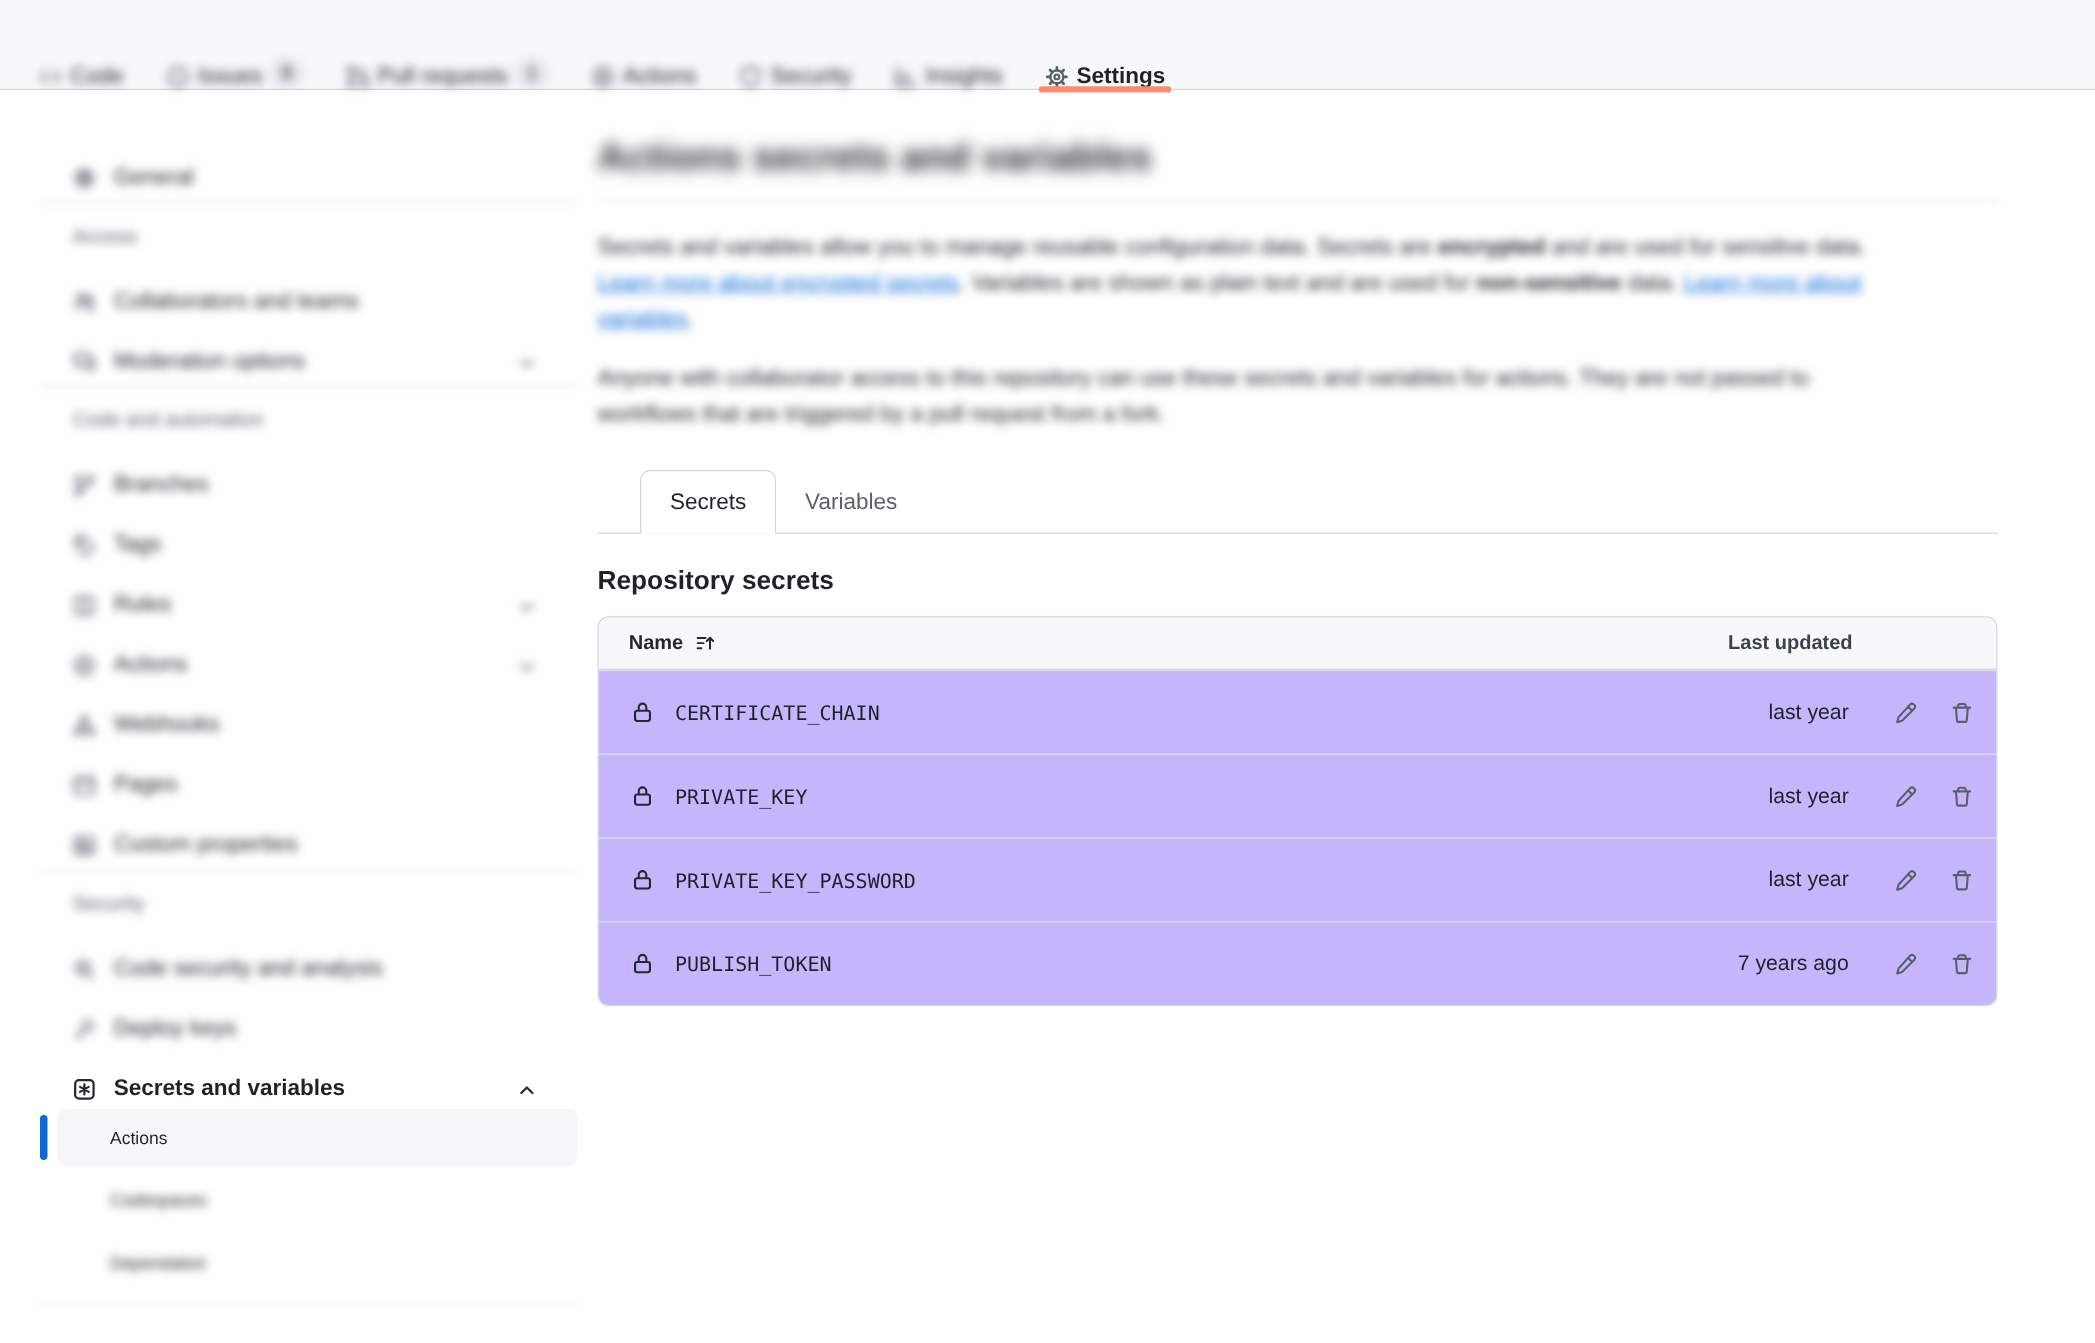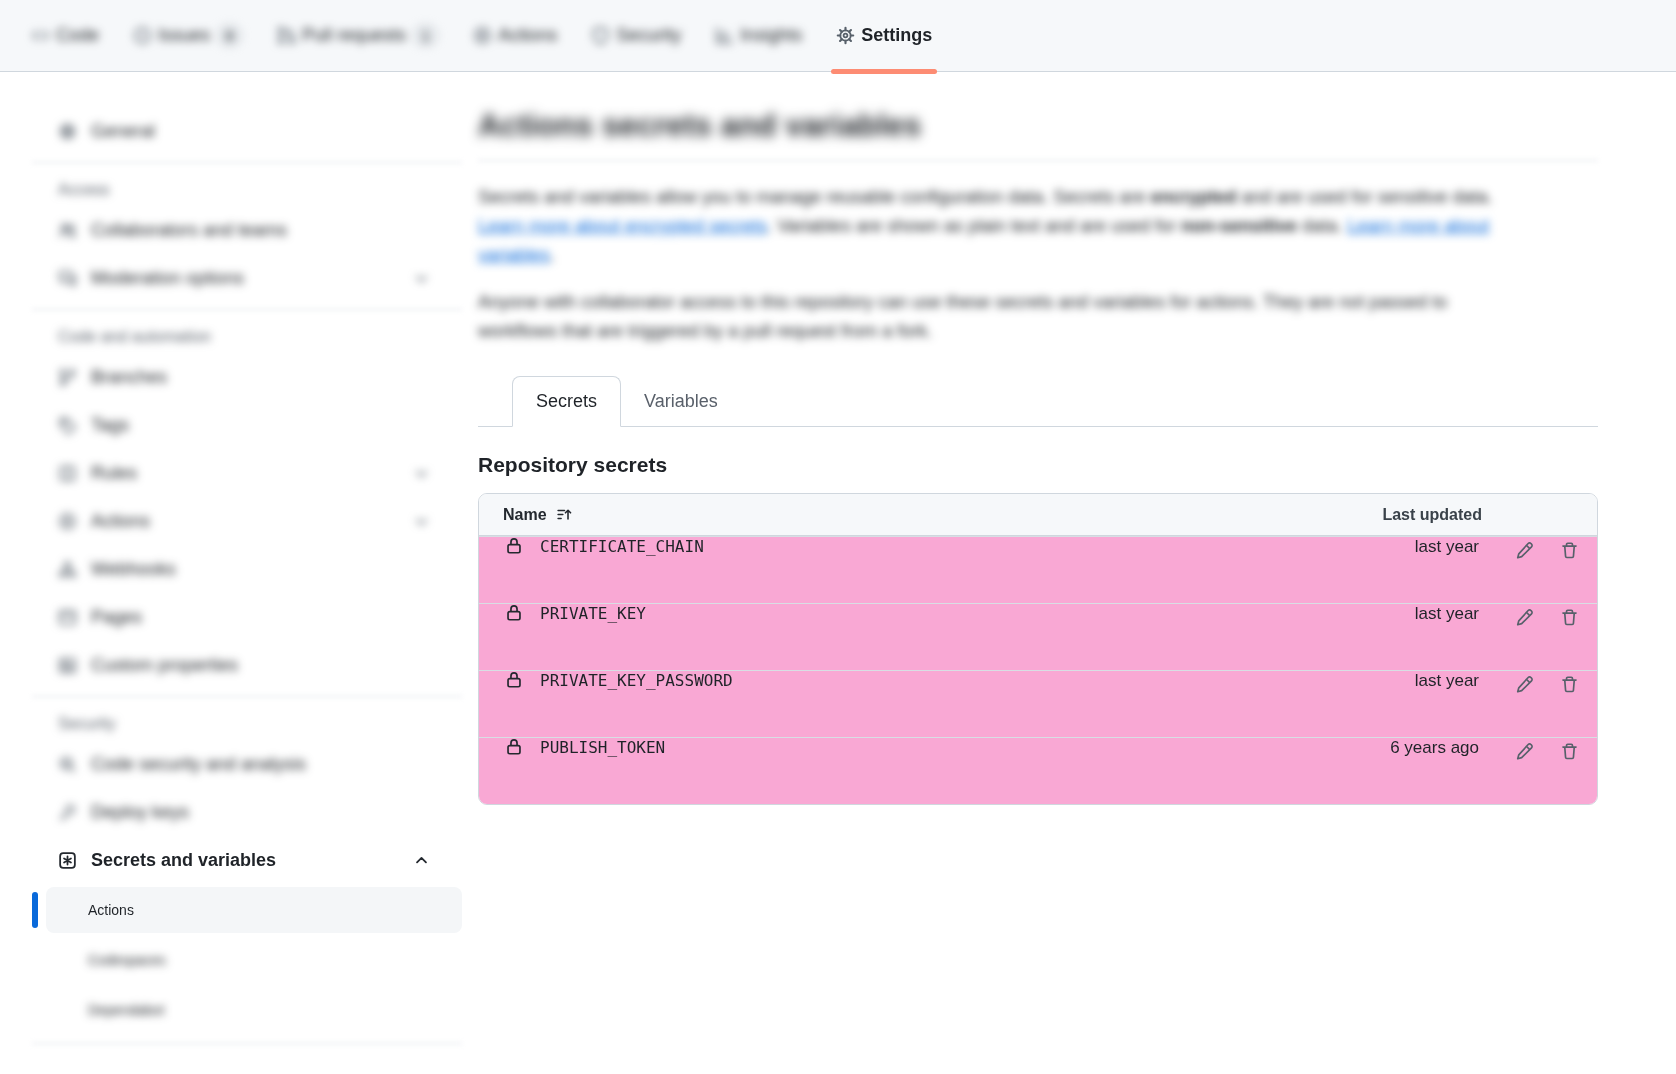--- a/index.html
+++ b/index.html
@@ -22,42 +22,42 @@
   .bl4{filter:blur(4px);}
   .bl6{filter:blur(6px);}
   .bl2{filter:blur(2.5px);}
 
   
   .topnav{
     height:72px;background:var(--bg-subtle);border-bottom:1px solid var(--border);
     display:flex;align-items:stretch;padding-left:14px;
   }
   .nav-item{
-    position:relative;display:flex;align-items:center;gap:6px;
+    position:relative;display:flex;align-items:flex-end;gap:6px;
     padding:0 17px;font-size:18px;color:var(--fg);cursor:pointer;white-space:nowrap;
   }
   .nav-item.active{font-weight:700;}
   .nav-item.active::after{
     content:'';position:absolute;left:12px;right:12px;bottom:-3px;height:5px;
     border-radius:3px;background:var(--accent-orange);
   }
   .nav-badge{
     background:rgba(175,184,193,.25);border-radius:999px;min-width:27px;height:25px;
     display:flex;align-items:center;justify-content:center;font-size:15px;padding:0 8px;color:var(--fg);
   }
 
   
   .layout{display:flex;align-items:flex-start;}
 
   
   .sidebar{width:462px;flex:none;padding:38px 0 0 32px;}
   .side-divider{border:0;border-top:1px solid var(--border-muted);margin:10px 0;width:430px;}
   .side-label{font-size:16px;color:var(--fg-muted);padding-left:26px;margin:16px 0 8px;height:22px;display:flex;align-items:center;}
   .side-item{
-    display:flex;align-items:center;height:42px;margin-bottom:6px;padding-left:26px;
+    display:flex;align-items:flex-end;height:42px;margin-bottom:6px;padding-left:26px;
     font-size:18px;color:var(--fg);border-radius:8px;width:414px;cursor:pointer;
   }
   .side-item .ic{margin-right:14px;flex:none;}
   .side-item .chev{margin-left:auto;margin-right:16px;}
   .side-item.bold{font-weight:700;}
   .side-item.bold .ic{color:#24292f;}
   .side-sub{position:relative;display:flex;align-items:center;height:46px;margin-bottom:4px;width:430px;}
   .side-sub .sel-bar{position:absolute;left:0;top:5px;bottom:5px;width:6px;border-radius:3px;background:var(--accent-blue);}
   .side-sub .pill{
     margin-left:14px;flex:1;height:100%;display:flex;align-items:center;border-radius:8px;
@@ -89,21 +89,21 @@
     border-radius:7px;padding:10px 20px;cursor:pointer;font-family:inherit;
   }
 
   .secrets-table{margin-top:16px;border:1px solid var(--border);border-radius:9px;overflow:hidden;}
   .thead{
     display:flex;align-items:center;background:var(--bg-subtle);border-bottom:1px solid var(--border);
     padding:10px 16px 10px 24px;height:42px;font-size:16px;
   }
   .th-name{font-weight:700;display:flex;align-items:center;gap:9px;cursor:pointer;color:#24292f;}
   .th-updated{margin-left:auto;margin-right:99px;font-weight:700;color:#3a424a;}
-  .trow{display:flex;align-items:flex-start;height:67px;padding:0 14px 0 26px;border-top:1px solid var(--border-muted);background:#f9a8d4;}
+  .trow{display:flex;align-items:center;height:67px;padding:0 14px 0 26px;border-top:1px solid var(--border-muted);background:#c4b5fd;}
   .trow:first-of-type{border-top:0;}
   .lock{width:18px;height:18px;color:#24292f;margin-right:17px;flex:none;}
   .secret-name{font-family:"DejaVu Sans Mono","Liberation Mono",monospace;font-size:16px;color:var(--fg);}
   .row-time{margin-left:auto;font-size:17px;color:var(--fg);text-align:right;}
   .icon-btn{background:none;border:0;padding:4px;margin:0;cursor:pointer;color:#57606a;}
   .icon-btn.edit{margin-left:32px;}
   .icon-btn.del{margin-left:18px;}
   .icon-btn svg{width:19px;height:19px;}
 </style>
 </head>
@@ -397,21 +397,21 @@
             </svg>
           </button>
       </div>
 
       <div class="trow">
         <svg class="lock" viewBox="0 0 16 16" fill="none" stroke="currentColor" stroke-width="1.5" stroke-linejoin="round">
             <rect x="2.7" y="6.8" width="10.6" height="7.2" rx="1.5"></rect>
             <path d="M5.3 6.8V4.4a2.7 2.7 0 0 1 5.4 0v2.4"></path>
           </svg>
         <span class="secret-name">PUBLISH_TOKEN</span>
-        <span class="row-time">6 years ago</span>
+        <span class="row-time">7 years ago</span>
         <button class="icon-btn edit">
             <svg viewBox="0 0 16 16" fill="none" stroke="currentColor" stroke-width="1.4" stroke-linecap="round" stroke-linejoin="round">
               <path d="M11.1 2.1a1.6 1.6 0 0 1 2.3 0l.5.5a1.6 1.6 0 0 1 0 2.3L5.6 13.2l-3.3.9.9-3.3ZM9.6 3.6l2.8 2.8"></path>
             </svg>
           </button>
         <button class="icon-btn del">
             <svg viewBox="0 0 16 16" fill="none" stroke="currentColor" stroke-width="1.4" stroke-linecap="round" stroke-linejoin="round">
               <path d="M2.5 4.3h11M5.5 4.3V2.9a1 1 0 0 1 1-1h3a1 1 0 0 1 1 1v1.4M4 4.3l.7 8.7a1 1 0 0 0 1 .9h4.6a1 1 0 0 0 1-.9l.7-8.7"></path>
             </svg>
           </button>

